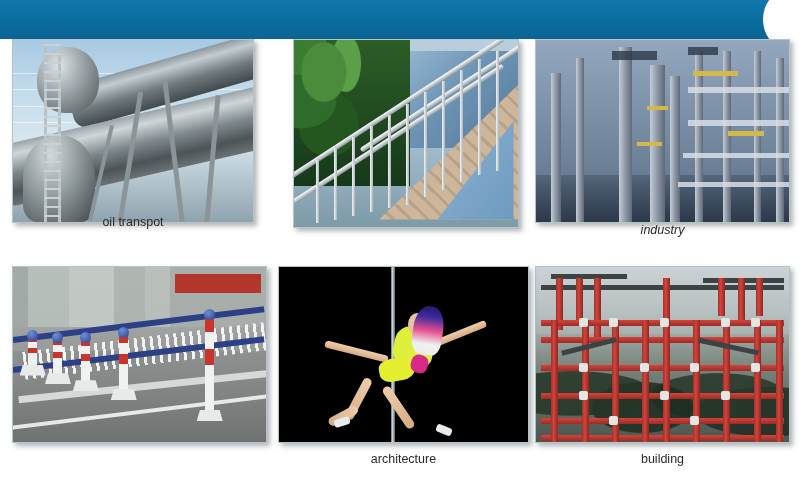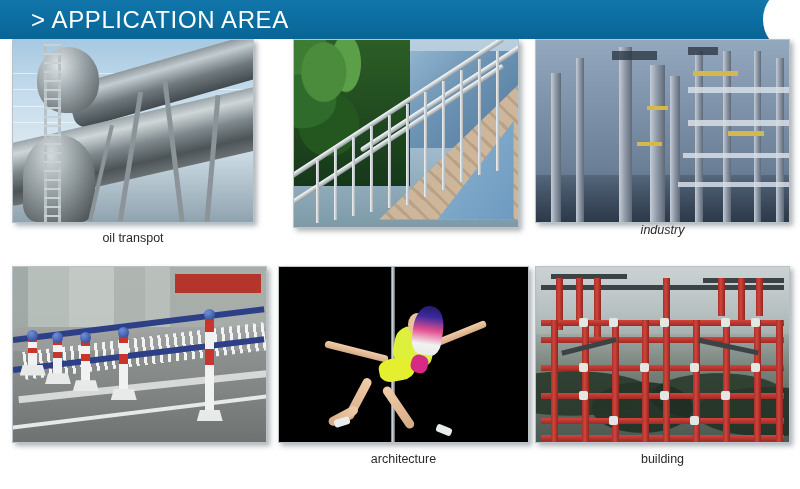--- a/index.html
+++ b/index.html
@@ -101,21 +101,21 @@
   }
 
   
   #card-oil-transpot  { left: 12px;  width: 242px; }
   #card-oil-transpot  .photo-frame { width: 242px; height: 184px; }
   #card-decorations   { left: 293px; width: 226px; }
   #card-decorations   .photo-frame { width: 226px; height: 189px; }
   #card-industry      { left: 535px; width: 255px; }
   #card-industry      .photo-frame { width: 255px; height: 184px; }
 
-  #card-oil-transpot .caption { top: 192px; }
+  #card-oil-transpot .caption { top: 176px; }
   #card-decorations  .caption { top: 197px; }
   #card-industry     .caption { top: 184px; font-style: italic; }
 
   
   #card-fence        { left: 12px;  width: 255px; }
   #card-fence        .photo-frame { width: 255px; height: 177px; }
   #card-architecture { left: 278px; width: 251px; }
   #card-architecture .photo-frame { width: 251px; height: 177px; }
   #card-building     { left: 535px; width: 255px; }
   #card-building     .photo-frame { width: 255px; height: 177px; }
@@ -469,21 +469,20 @@
     border-radius: 2px;
     background: #e3e6e3;
   }
 </style>
 </head>
 <body>
 
 <div id="header-banner">
   <div id="header-bar-bg"></div>
   <div id="header-bar-cut"></div>
-  <div id="header-title">&gt; APPLICATION AREA</div>
 </div>
 
 <div id="gallery">
 
   <div class="grid-row" id="row-1">
 
     <div class="card" id="card-oil-transpot">
       <div class="photo-frame">
         <div class="photo art-oil">
           <div class="wire" style="top:18%"></div>

